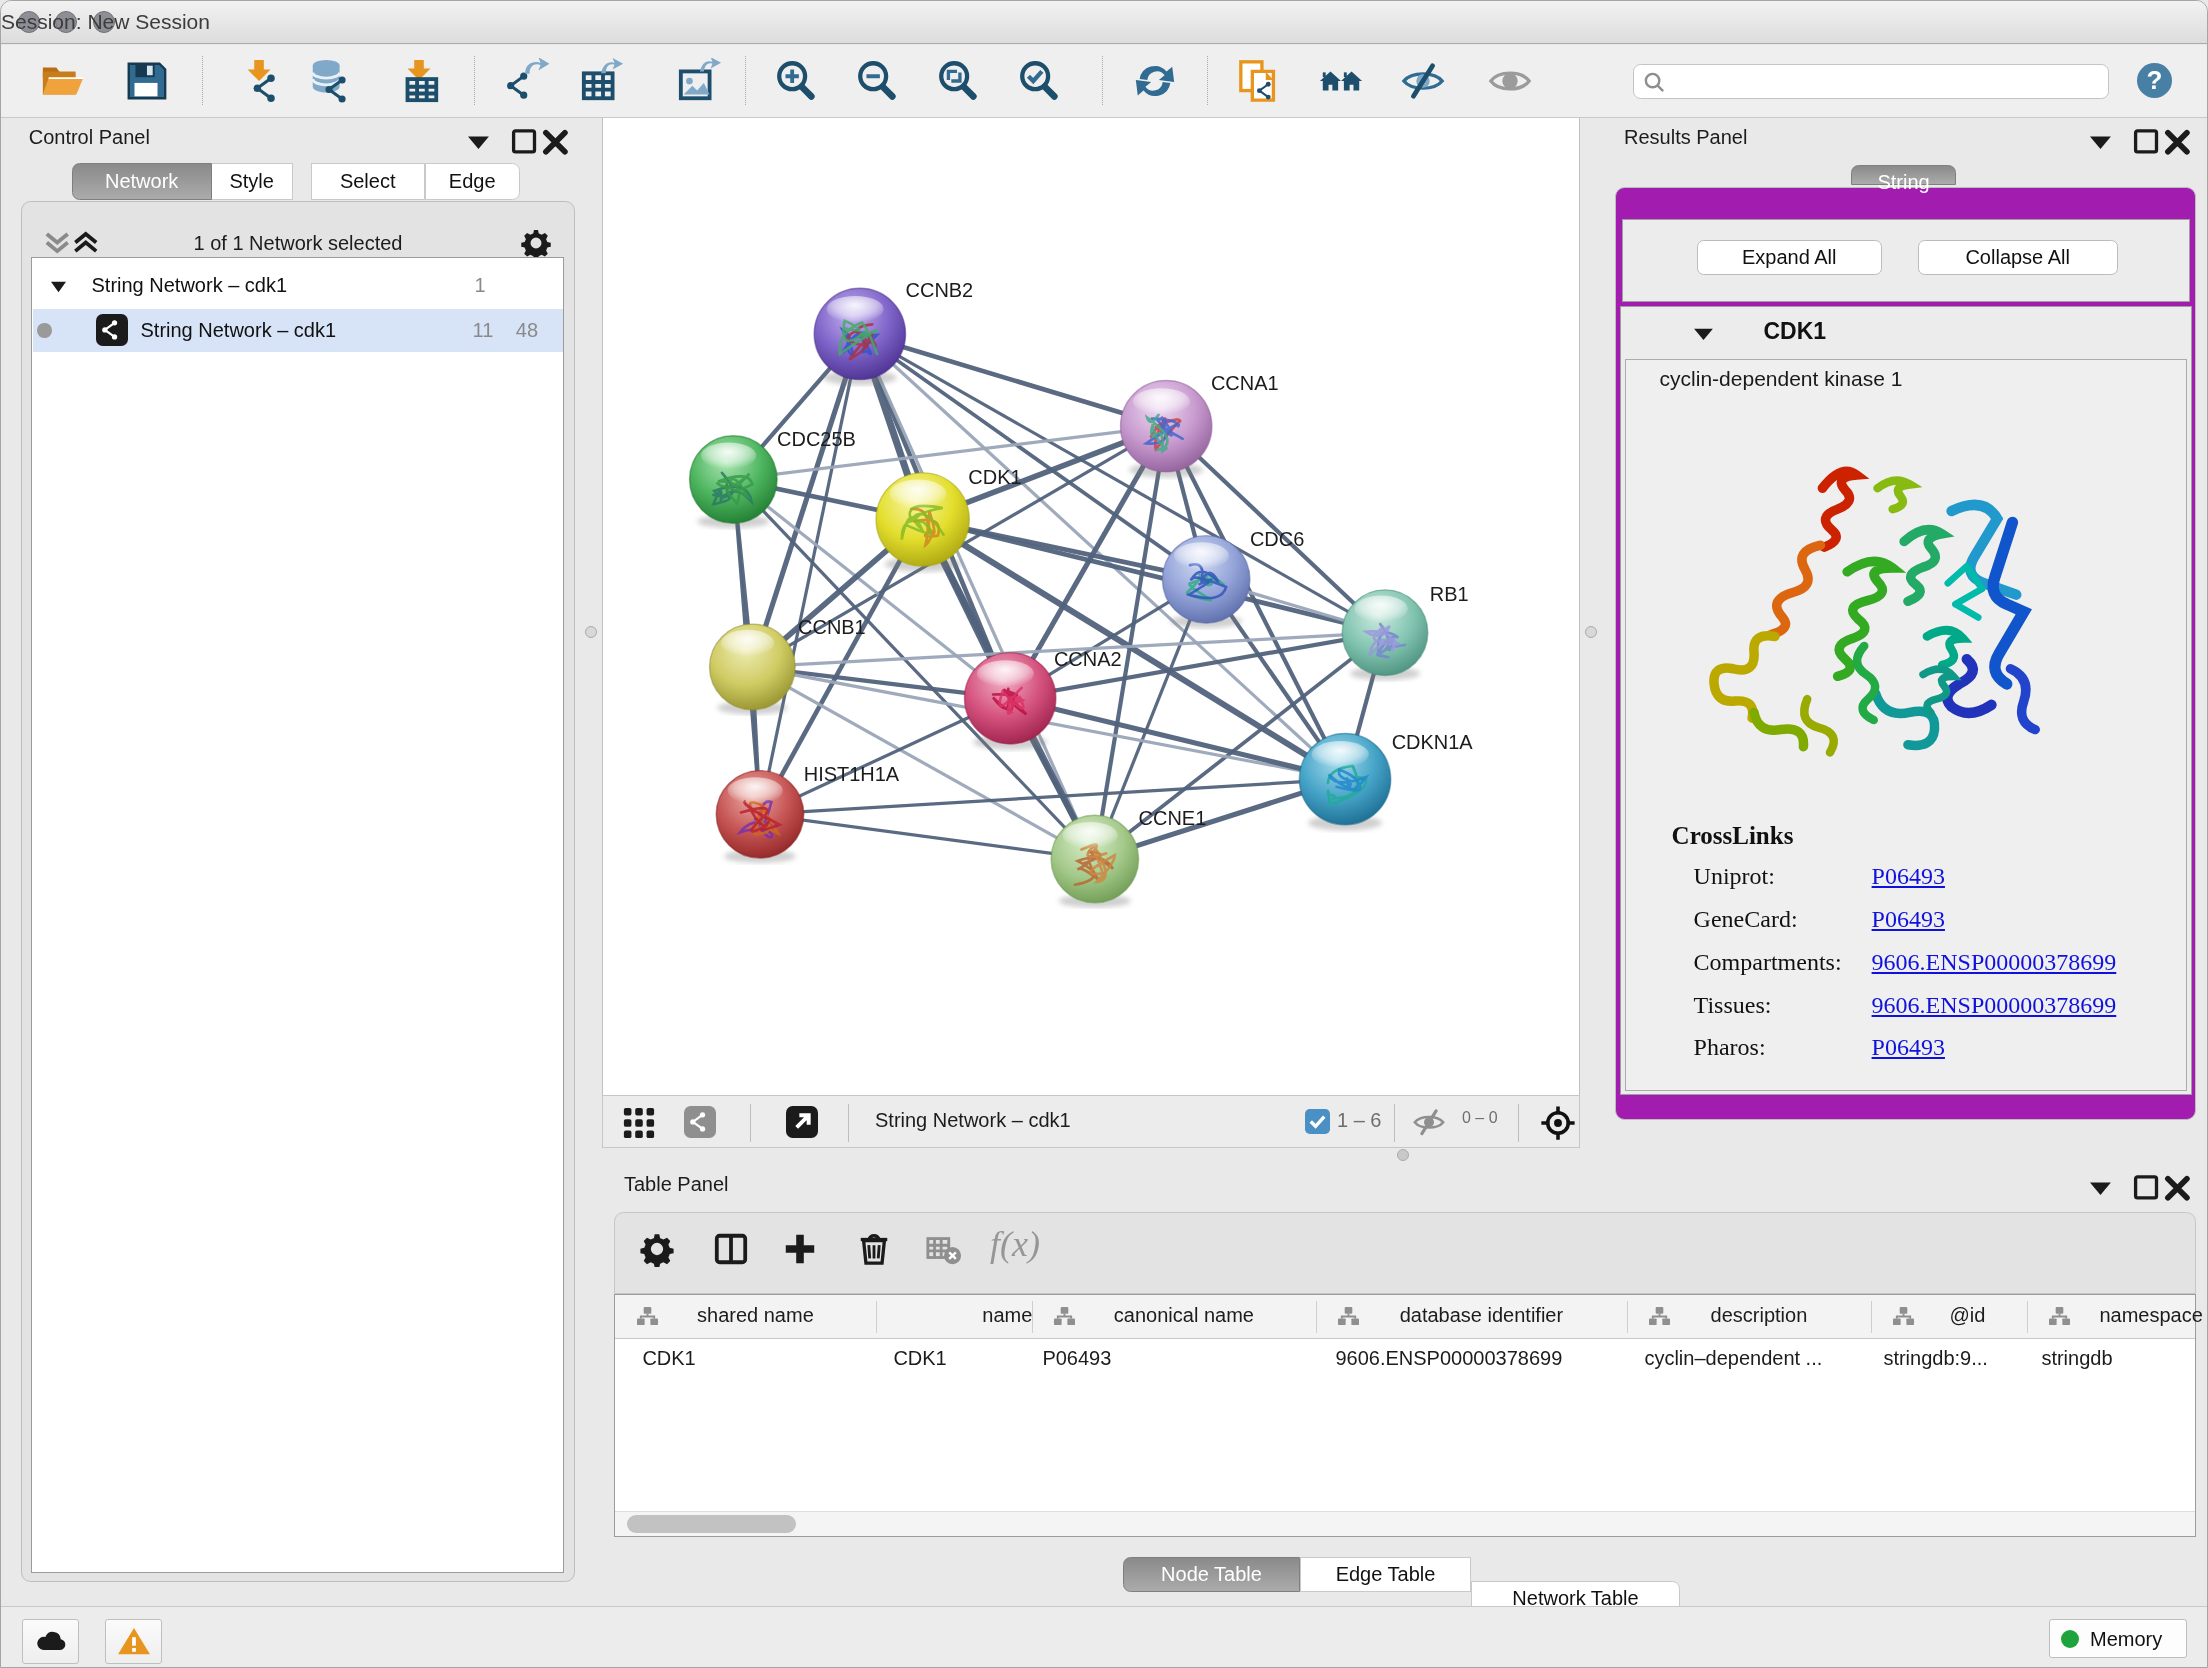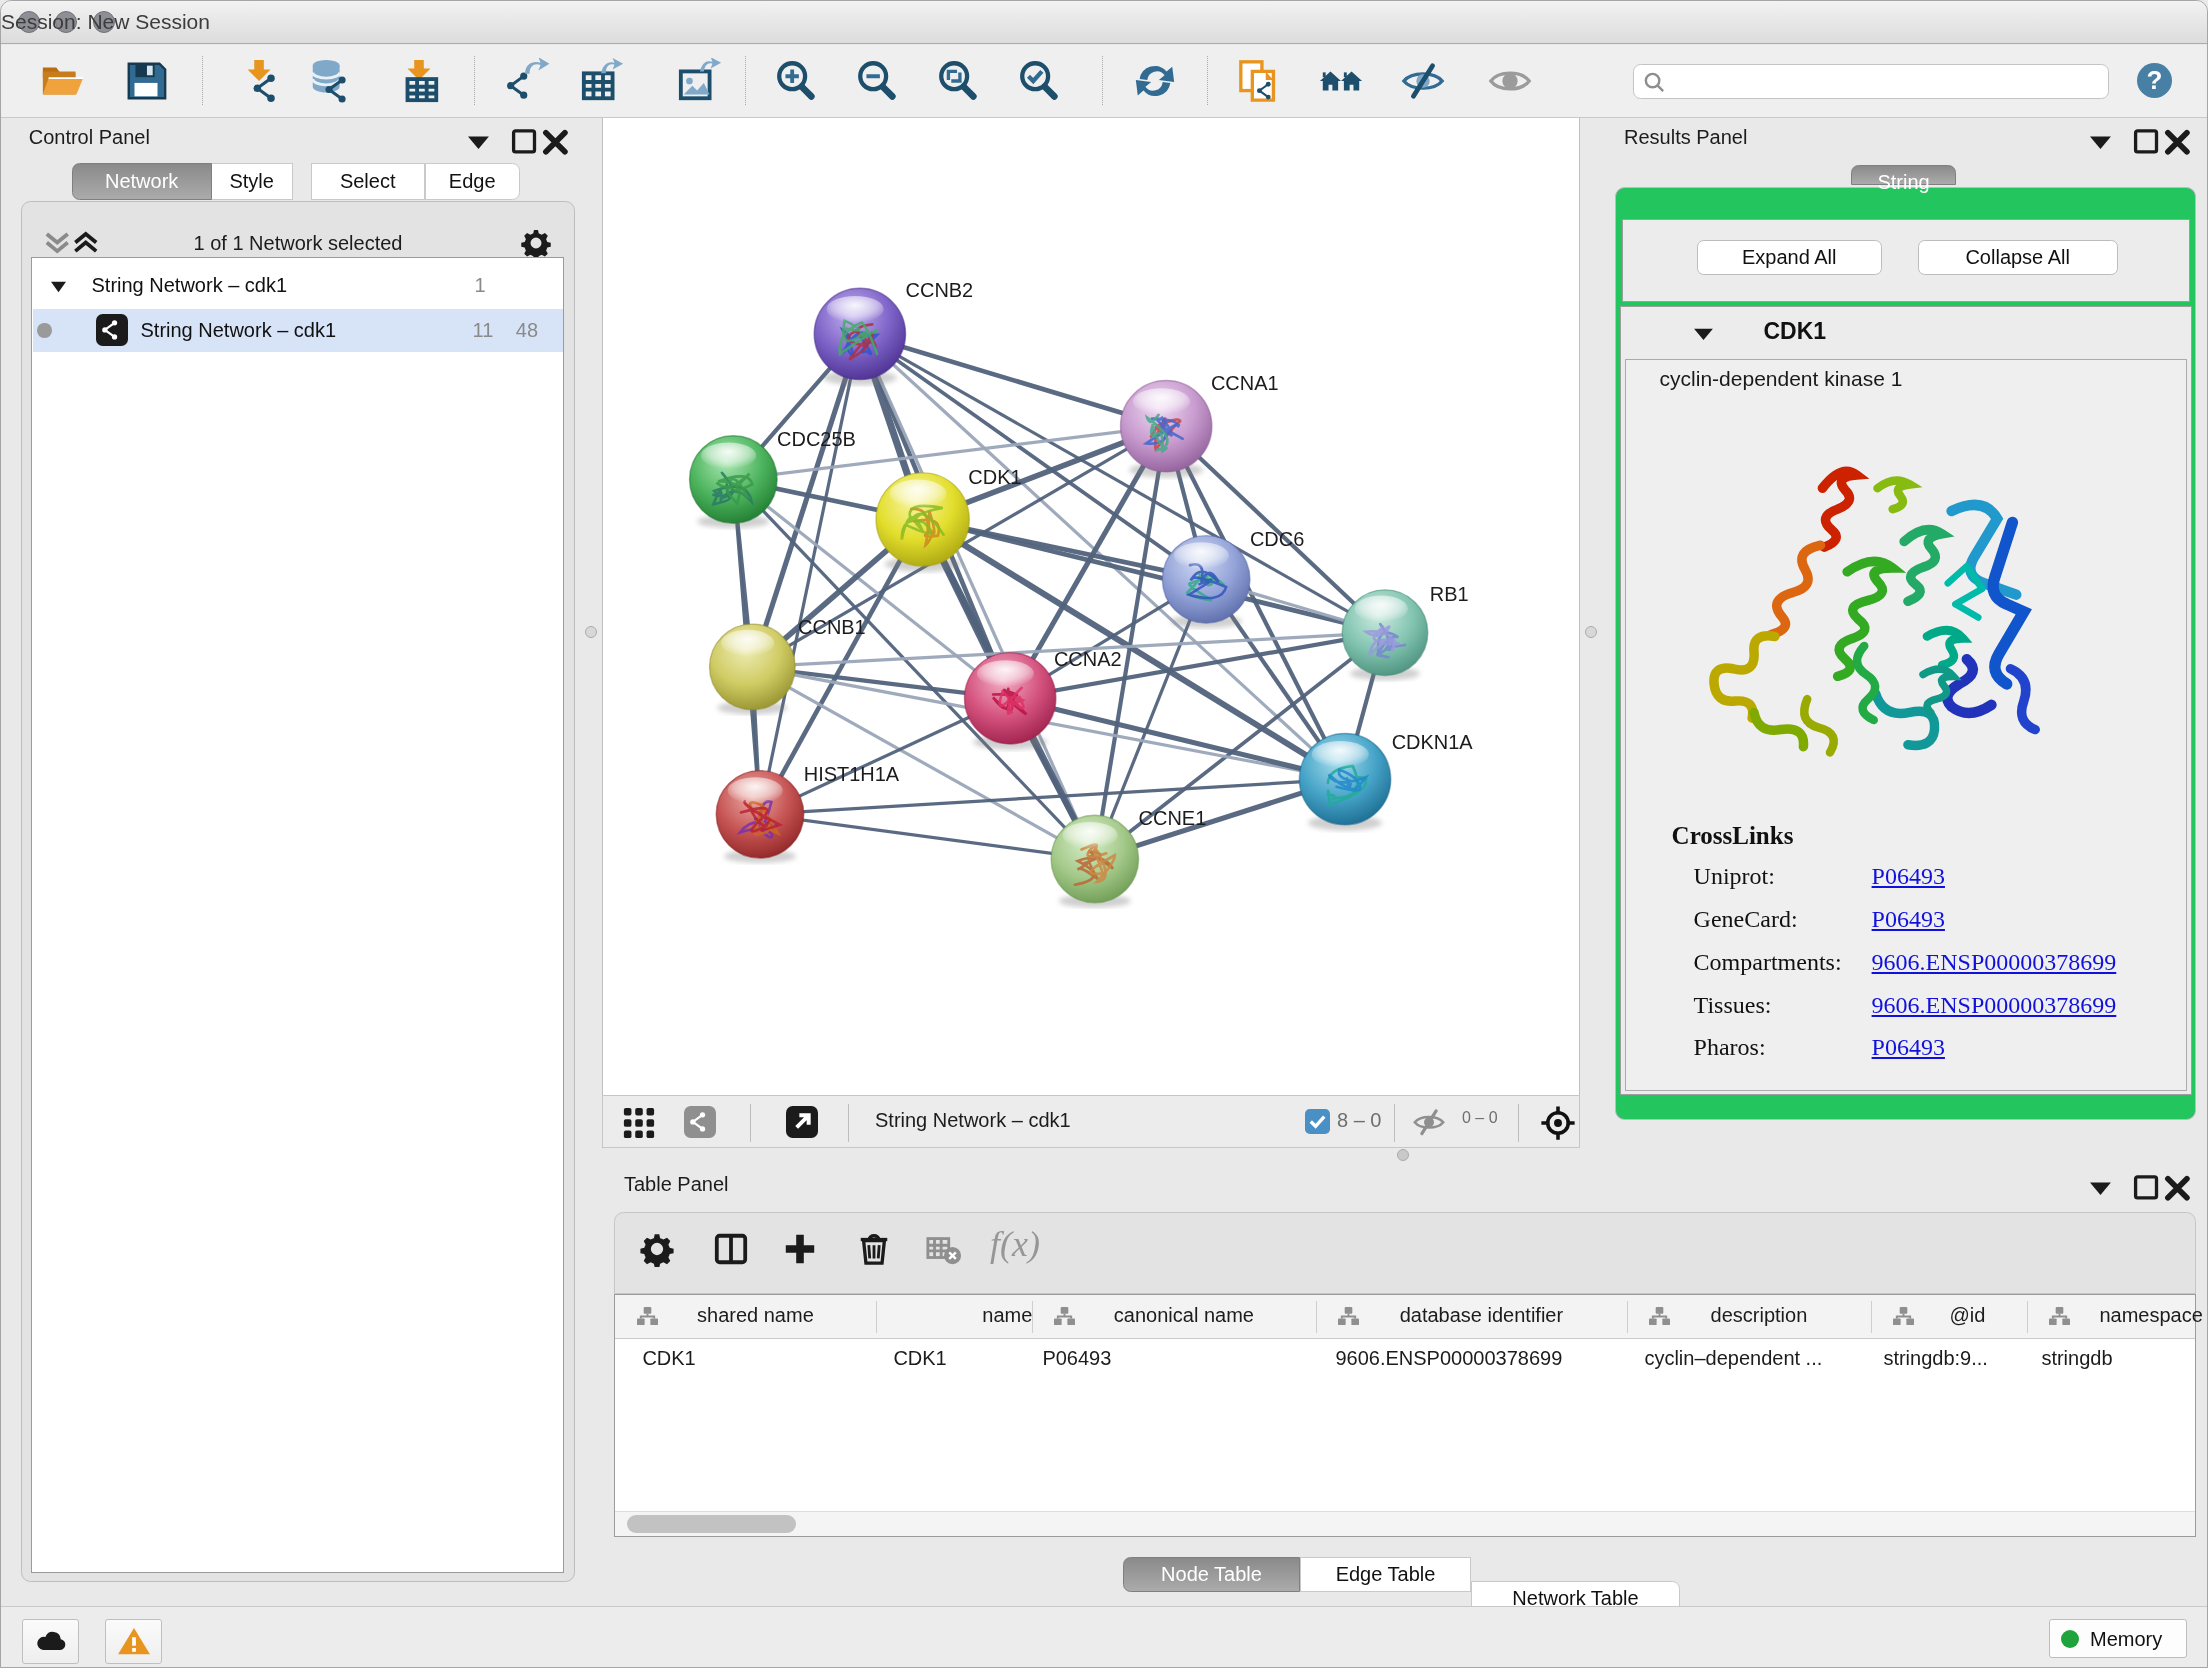--- a/index.html
+++ b/index.html
@@ -15,21 +15,21 @@
 .phead { font-size:20px; color:#1c1c1c; }
 .tab { position:absolute; height:37px; background:#fff; border:1px solid #c9c9c9; font-size:20px; text-align:center; color:#111; line-height:35px; }
 .tabsel { background:linear-gradient(#8a8a8a,#ababab); color:#fff; border-color:#7f7f7f; z-index:3; }
 #cp { position:absolute; left:5.7px; top:117px; width:594px; height:1487px; background:#e9e9e9; }
 #cpbody { position:absolute; left:14.3px; top:83px; width:554px; height:1381px; background:#e3e3e3; border:1px solid #bdbdbd; border-radius:9.5px; }
 #cplist { position:absolute; left:9.5px; top:55px; width:533px; height:1316px; background:#fff; border:1px solid #9b9b9b; }
 #netrow2 { position:absolute; left:1px; top:51px; width:530px; height:43px; background:#d7e4f7; }
 #canvas { position:absolute; left:601px; top:117px; width:978px; height:977px; background:#fff; border-left:1px solid #c0c0c0; border-right:1px solid #c0c0c0; }
 #canvasbar { position:absolute; left:601px; top:1094px; width:978px; height:53px; background:#ececec; border:1px solid #c6c6c6; border-width:1px 1px 1px 1px; }
 #rp { position:absolute; left:1581px; top:117px; width:628px; height:1044px; background:#e9e9e9; }
-#rpbody { position:absolute; left:33px; top:69px; width:581px; height:933px; background:#22c55e; border:1px solid #bdbdbd; border-radius:9.5px; }
+#rpbody { position:absolute; left:33px; top:69px; width:581px; height:933px; background:#a21caf; border:1px solid #bdbdbd; border-radius:9.5px; }
 .btn { position:absolute; height:35px; background:#fff; border:1px solid #bcbcbc; border-radius:6.7px; font-size:20px; text-align:center; color:#111; }
 #tp { position:absolute; left:601px; top:1161px; width:1607px; height:442px; background:#e9e9e9; }
 #tptools { position:absolute; left:12.4px; top:50px; width:1582px; height:82px; background:#e3e3e3; border:1px solid #c6c6c6; border-radius:9.5px 9.5px 0 0; }
 #tptable { position:absolute; left:12.4px; top:132px; width:1582px; height:243px; background:#fff; border:1px solid #9b9b9b; }
 #statusbar { position:absolute; left:0; top:1605px; width:100%; height:64px; background:#ececec; border-top:1px solid #c9c9c9; }
 .sbtn { position:absolute; top:12.4px; width:57px; height:45px; background:linear-gradient(#fbfbfb,#eee); border:1px solid #bfbfbf; border-radius:2.9px; text-align:center; }
 .link { color:#1111dd; text-decoration:underline; }
 .serif { font-family:"Liberation Serif",serif; }
 </style></head>
 <body>
@@ -497,21 +497,21 @@
   <div style="position:absolute;left:147px;top:7.6px;height:38px;border-left:1px solid #bdbdbd"></div>
   <div style="position:absolute;left:183px;top:9.5px"><svg width="32" height="32" viewBox="0 0 48 48">
           <rect width="48" height="48" rx="10" fill="#1b1b1b"></rect>
           <path d="M20 14 h14 v14 M34 14 L16 32" stroke="#fff" stroke-width="6" fill="none"></path>
         </svg></div>
   <div style="position:absolute;left:245px;top:7.6px;height:38px;border-left:1px solid #bdbdbd"></div>
   <div style="position:absolute;left:272px;top:13.3px;font-size:20px;color:#1c1c1c">String Network – cdk1</div>
   <div style="position:absolute;left:702px;top:13.3px;width:25px;height:25px;background:#4a90c4;border-radius:4.8px"><svg width="25" height="25" viewBox="0 0 26 26">
           <path d="M6 13 l5 5 9 -10" stroke="#fff" stroke-width="3.5" fill="none"></path>
         </svg></div>
-  <div style="position:absolute;left:734px;top:13.3px;font-size:20px;color:#6e6e6e">8 – 0</div>
+  <div style="position:absolute;left:734px;top:13.3px;font-size:20px;color:#6e6e6e">1 – 6</div>
   <div style="position:absolute;left:791px;top:7.6px;height:38px;border-left:1px solid #bdbdbd"></div>
   <svg width="36" height="28.5" viewBox="0 0 48 40" style="position:absolute;left:808px;top:12.4px">
         <path d="M4 20 C12 10 36 10 44 20 C36 30 12 30 4 20z" fill="none" stroke="#8f8f8f" stroke-width="3.5"></path>
         <circle cx="24" cy="20" r="7" fill="#8f8f8f"></circle>
         <path d="M34 4 L14 36" stroke="#8f8f8f" stroke-width="4.5" stroke-linecap="round"></path>
       </svg>
   <div style="position:absolute;left:859px;top:13.3px;font-size:16px;color:#6e6e6e">0 – 0</div>
   <div style="position:absolute;left:915px;top:7.6px;height:38px;border-left:1px solid #bdbdbd"></div>
   <svg width="38" height="38" viewBox="0 0 48 48" style="position:absolute;left:936px;top:7.6px">
         <g stroke="#111" stroke-width="4.5" fill="none">

